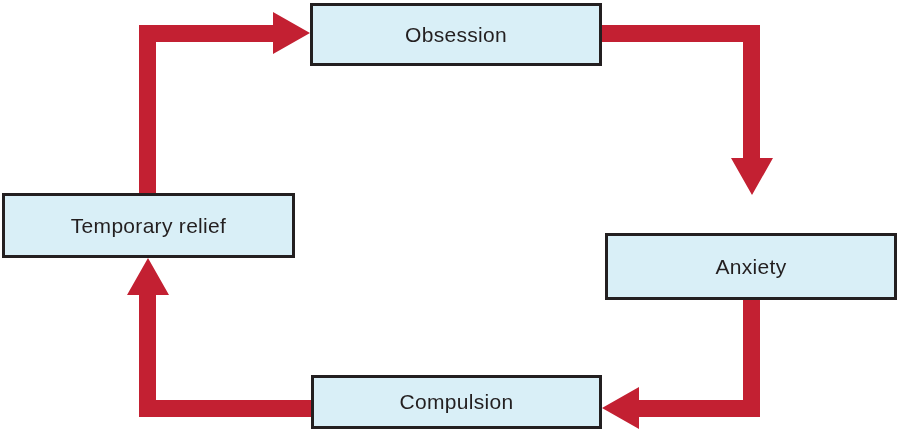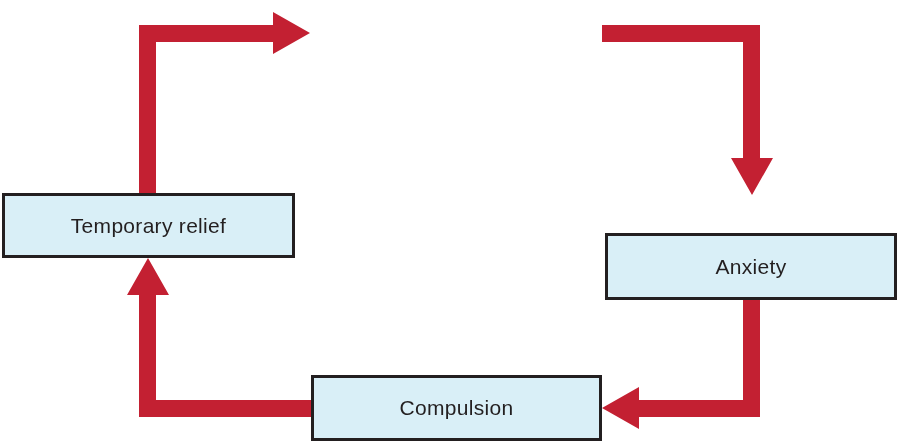--- a/index.html
+++ b/index.html
@@ -34,35 +34,38 @@
     justify-content: center;
   }
   .node-label {
     font-size: 21px;
     letter-spacing: 0.3px;
     color: var(--text, #231f20);
     white-space: nowrap;
   }
   .node-obsession        { left: 310px; top: 3px;   width: 292px; height: 63px; }
   .node-anxiety          { left: 605px; top: 195px; width: 292px; height: 67px; margin-top: 38px; }
-  .node-compulsion       { left: 311px; top: 375px; width: 291px; height: 66px; }
+  .node-compulsion       { left: 311px; top: 375px; width: 291px; height: 54px; }
   .node-temporary-relief { left: 2px;   top: 193px; width: 293px; height: 65px; }
 </style>
 </head>
 <body>
 
 <div class="canvas">
 
   <svg class="arrows" width="900" height="444" viewBox="0 0 900 444" aria-hidden="true">
     <path d="M139 193 L139 25 L273 25 L273 12 L310 33 L273 54 L273 42 L156 42 L156 193 Z" fill="#c32032"></path>
     <path d="M602 25 L760 25 L760 158 L773 158 L752 195 L731 158 L743 158 L743 42 L602 42 Z" fill="#c32032"></path>
     <path d="M743 262 L743 400 L639 400 L639 387 L602 408 L639 429 L639 417 L760 417 L760 262 Z" fill="#c32032"></path>
     <path d="M311 400 L156 400 L156 295 L169 295 L148 258 L127 295 L139 295 L139 417 L311 417 Z" fill="#c32032"></path>
   </svg>
 
+  <div class="node node-obsession">
+    <span class="node-label">Obsession</span>
+  </div>
 
   <div class="node node-anxiety">
     <span class="node-label">Anxiety</span>
   </div>
 
   <div class="node node-compulsion">
     <span class="node-label">Compulsion</span>
   </div>
 
   <div class="node node-temporary-relief">

